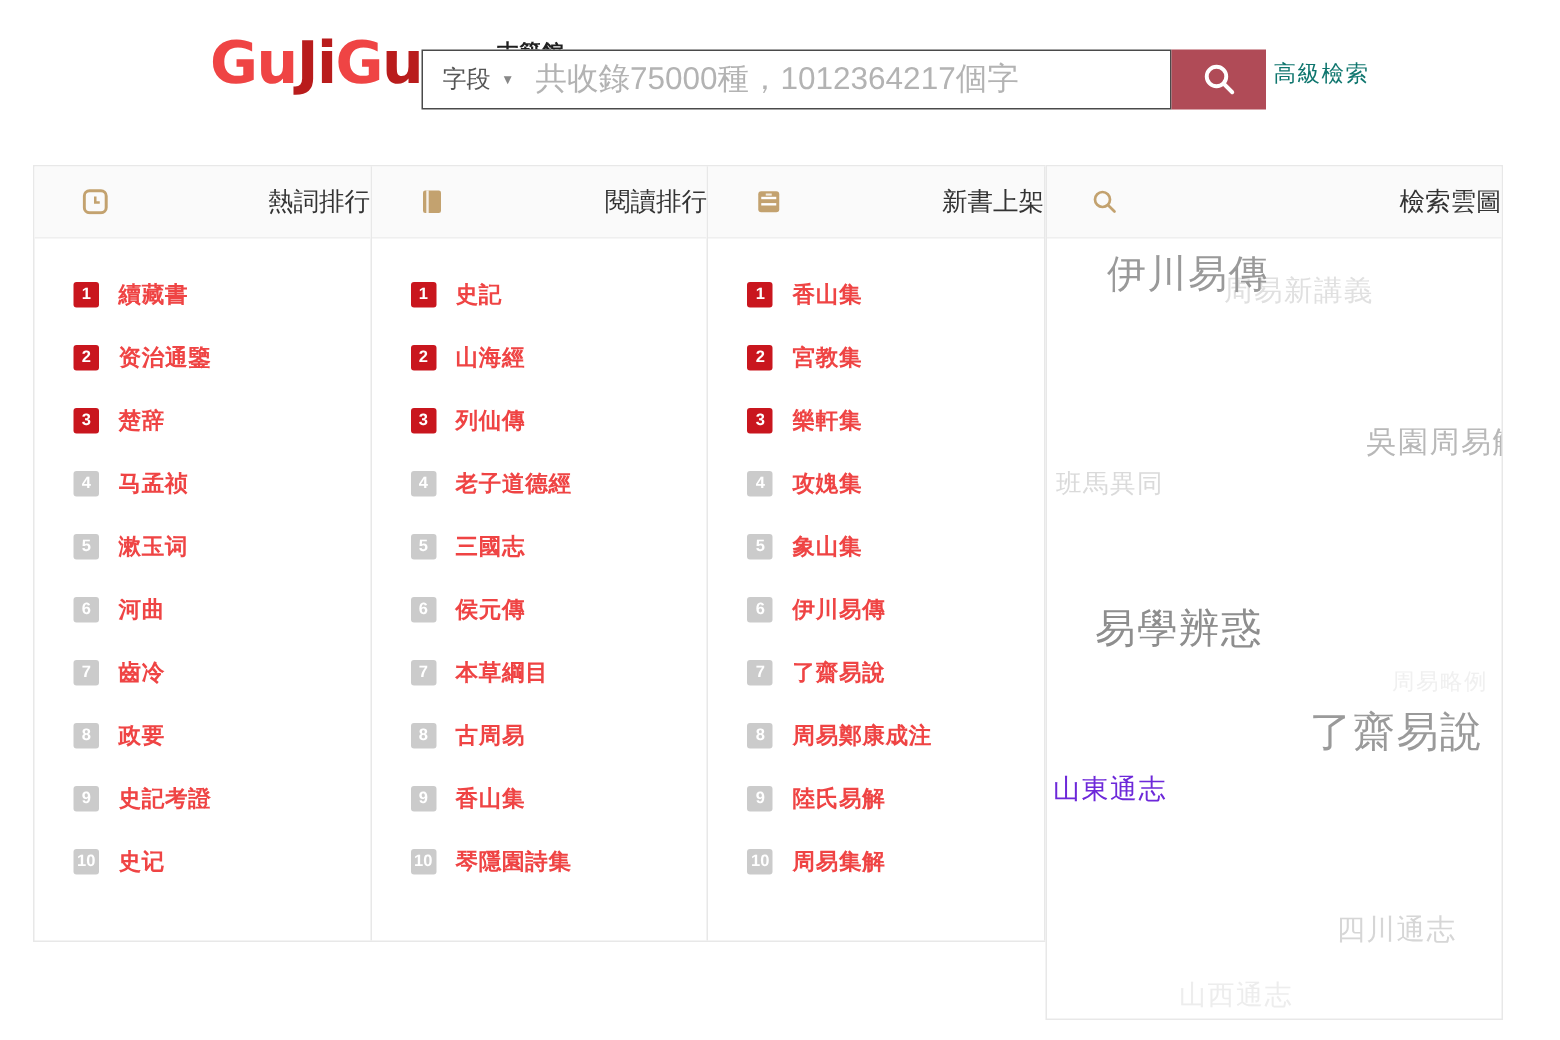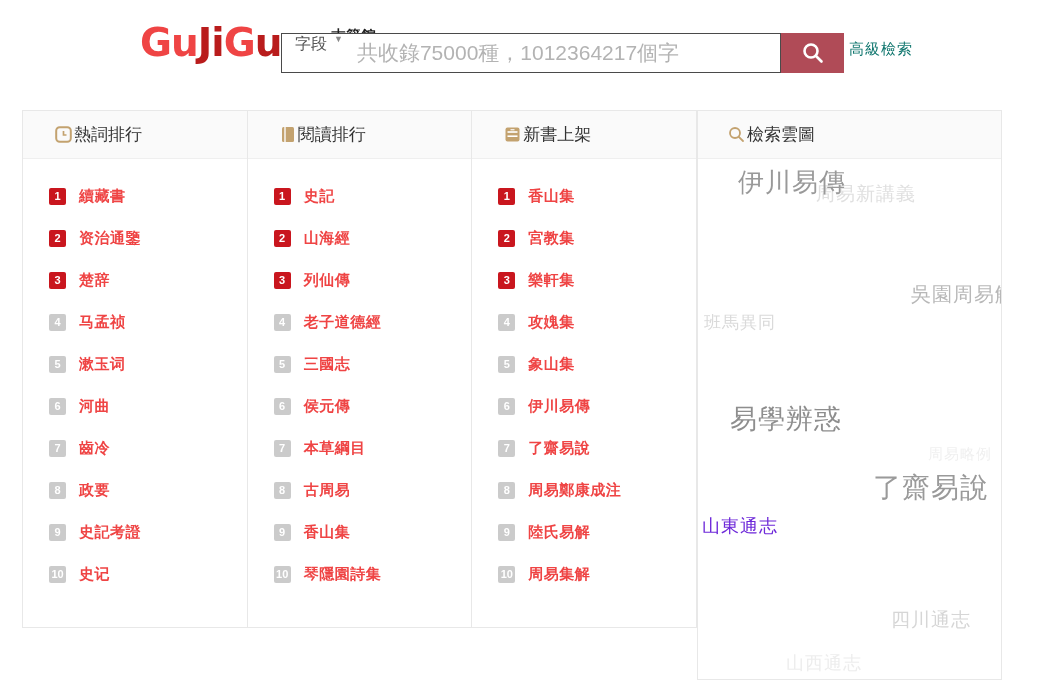--- a/index.html
+++ b/index.html
@@ -10,37 +10,37 @@
   .broken-img { position:absolute; left:11px; top:6px; font-size:11px; color:#c0392b; }
   .site-header { position:absolute; top:0; left:0; width:1040px; height:107px; background:#fff; }
   .logo { position:absolute; left:140px; top:20px; cursor:pointer; white-space:nowrap; }
   .logo .lg { font-size:39px; font-weight:600; letter-spacing:-1px; font-family:"DejaVu Sans","Liberation Sans",sans-serif; }
   .logo .maroon { color:#ef4444; }
   .logo .dark { color:#b91c1c; }
   .logo-cjk { font-size:14px; color:#1f1f1f; font-weight:700; position:relative; top:-16px; left:-2px; letter-spacing:1px; }
 
   .search-bar { position:absolute; left:281px; top:33px; width:500px; height:40px;
                 border:1px solid #4a4a4a; background:#fff; display:flex; align-items:center; }
-  .field-select { display:flex; gap:7px; padding:0 14px 0 13px; height:100%;
+  .field-select { display:flex; align-items:center; gap:7px; padding:0 14px 0 13px; height:100%;
                   font-size:16px; color:#555; cursor:pointer; flex:0 0 auto; }
   .caret { font-size:9px; color:#888; }
   .search-input { flex:1; height:100%; border:none; outline:none; font-size:21px; color:#333; background:transparent; }
   .search-input::placeholder { color:#b3b3b3; }
   .search-btn { position:absolute; left:781px; top:33px; width:63px; height:40px; background:#b04b57;
                 border:none; cursor:pointer; display:flex; align-items:center; justify-content:center; }
   .adv-link { position:absolute; left:849px; top:40px; font-size:15px; font-weight:400; color:#0f766e;
               text-decoration:none; cursor:pointer; letter-spacing:1px; }
 
   
   .rank-panel { position:absolute; left:22px; top:110px; width:675px; height:518px;
                 border:1px solid #e8e8e8; border-right:none; background:#fff; display:flex; }
   .rank-col { flex:1; border-right:1px solid #e8e8e8; }
   .col-header { height:48px; background:#fafafa; border-bottom:1px solid #efefef;
-                display:flex; align-items:center; gap:2px; padding-left:32px;
-                font-size:17px; color:#333; }
+                display:flex; align-items:center; gap:15px; padding-left:32px;
+                font-size:17px; color:#333;justify-content:space-between; }
   .col-header .hicon { flex:0 0 auto; display:flex; }
   .rank-list { padding-top:16px; }
   .rank-item { display:flex; align-items:center; gap:13px; height:42px; padding-left:26px; }
   .badge { width:17px; height:17px; border-radius:2px; background:#cbcbcb; color:#fff;
            font-size:11px; font-weight:700; display:flex; align-items:center; justify-content:center; flex:0 0 auto; }
   .badge.top { background:#c9161e; }
   .rank-link { font-size:15px; font-weight:700; color:#ef4444; text-decoration:none; cursor:pointer; letter-spacing:0.5px; }
 
   
   .cloud-panel { position:absolute; left:697px; top:110px; width:305px; height:570px;

